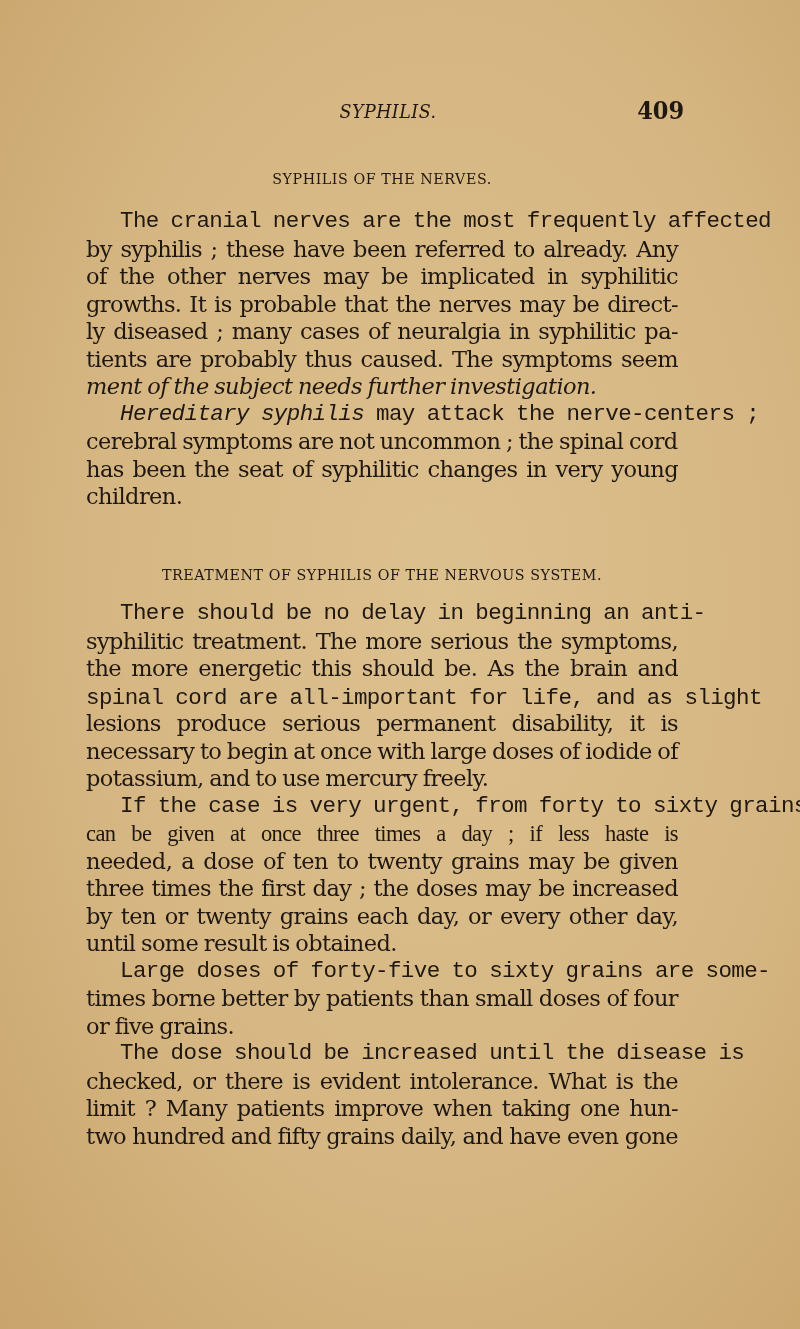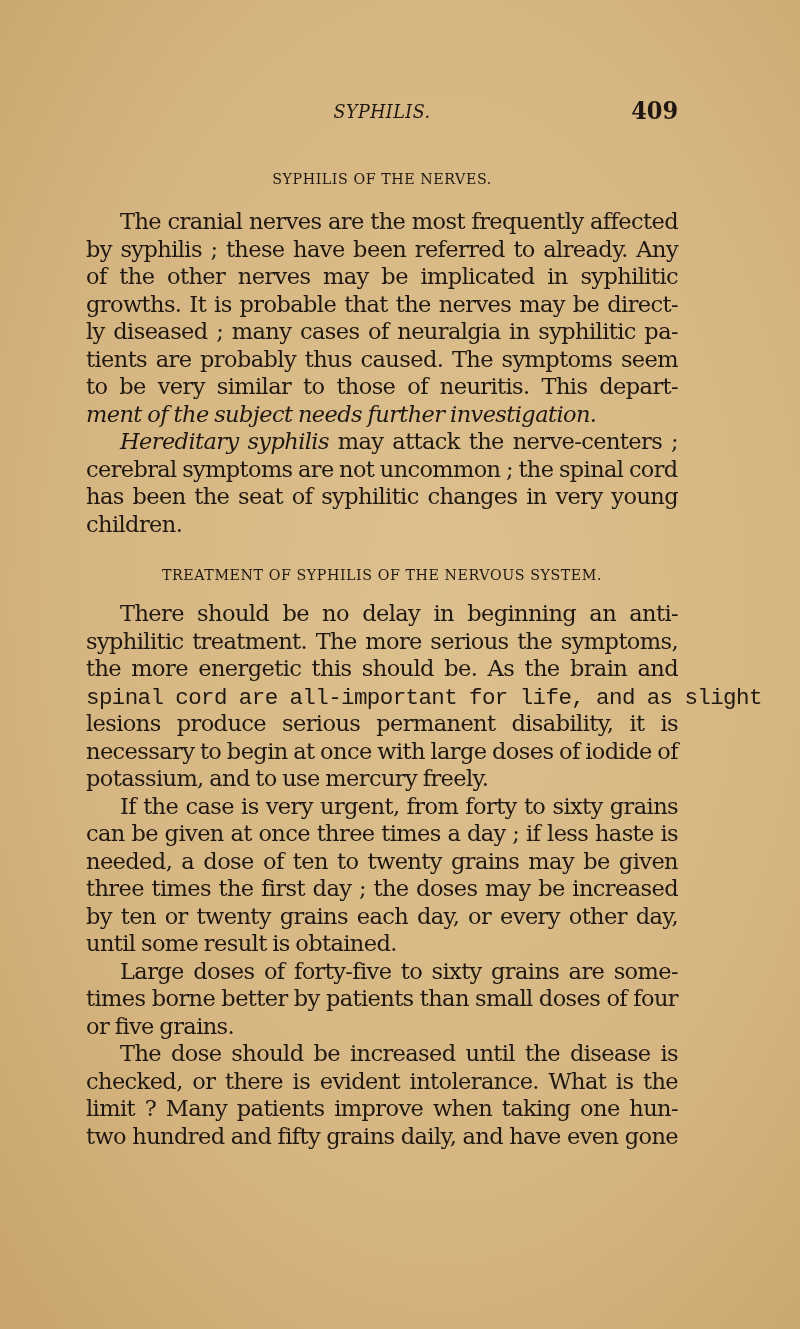--- a/index.html
+++ b/index.html
@@ -16,21 +16,21 @@
       position: relative;
     }
     .page {
       position: absolute;
       left: 0; top: 0;
       width: 800px; height: 1329px;
     }
     .running-head {
       position: absolute;
       top: 96px;
-      left: 86px;
+      left: 92px;
       width: 592px;
       height: 34px;
     }
     .running-title {
       position: absolute;
       left: 0; right: 0;
       text-align: center;
       font-style: italic;
       font-size: 19px;
       letter-spacing: 0.5px;
@@ -71,20 +71,21 @@
       white-space: nowrap;
       text-align: justify;
       text-align-last: justify;
       transform-origin: left center;
     }
     .line.last {
       text-align-last: left;
     }
     .line.indent {
       padding-left: 34px;
+      font-family: Liberation Mono, monospace;
     }
     .inner {
       display: inline-block;
       width: 100%;
       text-align: justify;
       text-align-last: justify;
       letter-spacing: -0.6px;
       word-spacing: -1px;
     }
     .line.last .inner {
@@ -109,21 +110,20 @@
   <div class="section-heading heading-1">SYPHILIS OF THE NERVES.</div>
 
   <div class="text-block block-1">
 
     <span class="line indent"><span class="inner" style="width: 558px;">The cranial nerves are the most frequently affected</span></span>
     <span class="line"><span class="inner" style="width: 592px;">by syphilis ; these have been referred to already. Any</span></span>
     <span class="line"><span class="inner" style="width: 592px;">of the other nerves may be implicated in syphilitic</span></span>
     <span class="line"><span class="inner" style="width: 592px;">growths. It is probable that the nerves may be direct-</span></span>
     <span class="line"><span class="inner" style="width: 592px;">ly diseased ; many cases of neuralgia in syphilitic pa-</span></span>
     <span class="line"><span class="inner" style="width: 592px;">tients are probably thus caused. The symptoms seem</span></span>
-    <span class="line"><span class="inner" style="width: 592px;">to be very similar to those of neuritis. This depart-</span></span>
     <span class="line last"><span class="inner" style="width: auto; font-style: italic;">ment of the subject needs further investigation.</span></span>
 
     <span class="line indent"><span class="inner" style="width: 558px;"><em>Hereditary syphilis</em><span> may attack the nerve-centers ;</span></span></span>
     <span class="line"><span class="inner" style="width: auto; transform: scaleX(0.996633); transform-origin: left center;">cerebral symptoms are not uncommon ; the spinal cord</span></span>
     <span class="line"><span class="inner" style="width: 592px;">has been the seat of syphilitic changes in very young</span></span>
     <span class="line last"><span class="inner" style="width: auto;">children.</span></span>
   </div>
 
   <div class="section-heading heading-2">TREATMENT OF SYPHILIS OF THE NERVOUS SYSTEM.</div>
 
@@ -131,21 +131,21 @@
 
     <span class="line indent"><span class="inner" style="width: 558px;">There should be no delay in beginning an anti-</span></span>
     <span class="line"><span class="inner" style="width: 592px;">syphilitic treatment. The more serious the symptoms,</span></span>
     <span class="line"><span class="inner" style="width: 592px;">the more energetic this should be. As the brain and</span></span>
     <span class="line"><span class="inner" style="width: 592px; font-family: Liberation Mono, monospace;">spinal cord are all-important for life, and as slight</span></span>
     <span class="line"><span class="inner" style="width: 592px;">lesions produce serious permanent disability, it is</span></span>
     <span class="line"><span class="inner" style="width: 592px;">necessary to begin at once with large doses of iodide of</span></span>
     <span class="line last"><span class="inner" style="width: auto;">potassium, and to use mercury freely.</span></span>
 
     <span class="line indent"><span class="inner" style="width: 558px;">If the case is very urgent, from forty to sixty grains</span></span>
-    <span class="line"><span class="inner" style="width: 592px;">can be given at once three times a day ; if less haste is</span></span>
+    <span class="line"><span class="inner" style="width: 592px; font-family: Liberation Serif, serif;">can be given at once three times a day ; if less haste is</span></span>
     <span class="line"><span class="inner" style="width: 592px;">needed, a dose of ten to twenty grains may be given</span></span>
     <span class="line"><span class="inner" style="width: 592px;">three times the first day ; the doses may be increased</span></span>
     <span class="line"><span class="inner" style="width: 592px;">by ten or twenty grains each day, or every other day,</span></span>
     <span class="line last"><span class="inner" style="width: auto;">until some result is obtained.</span></span>
 
     <span class="line indent"><span class="inner" style="width: 558px;">Large doses of forty-five to sixty grains are some-</span></span>
     <span class="line"><span class="inner" style="width: 592px;">times borne better by patients than small doses of four</span></span>
     <span class="line last"><span class="inner" style="width: auto;">or five grains.</span></span>
 
     <span class="line indent"><span class="inner" style="width: 558px;">The dose should be increased until the disease is</span></span>

